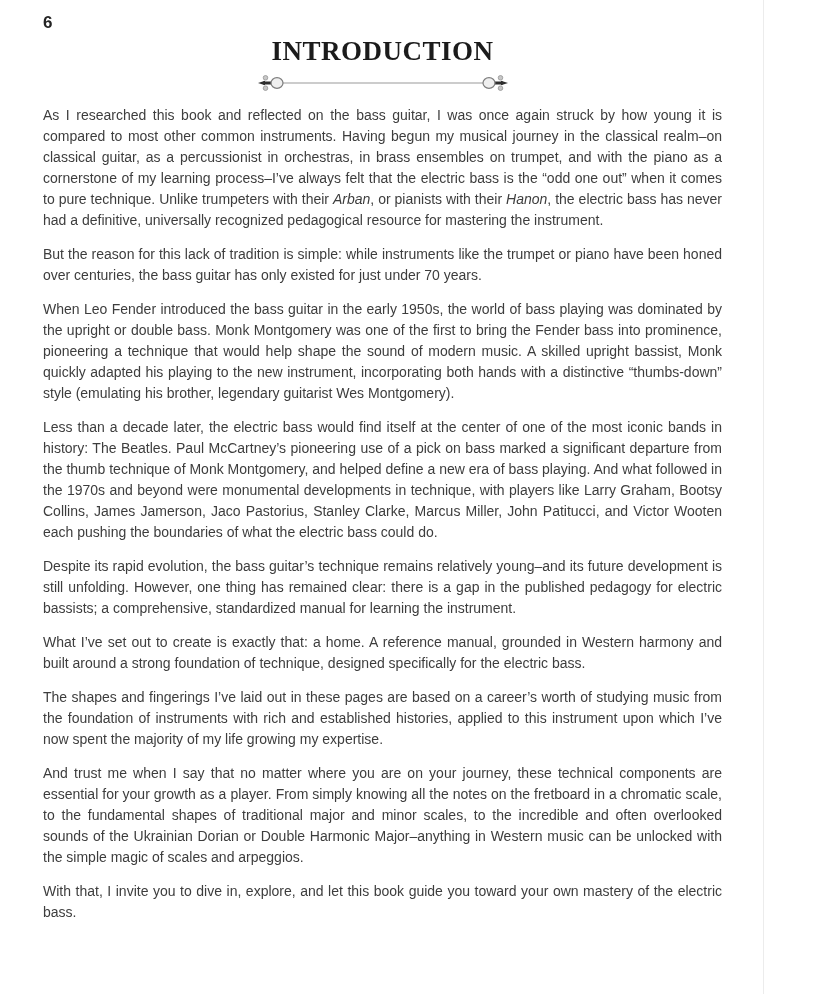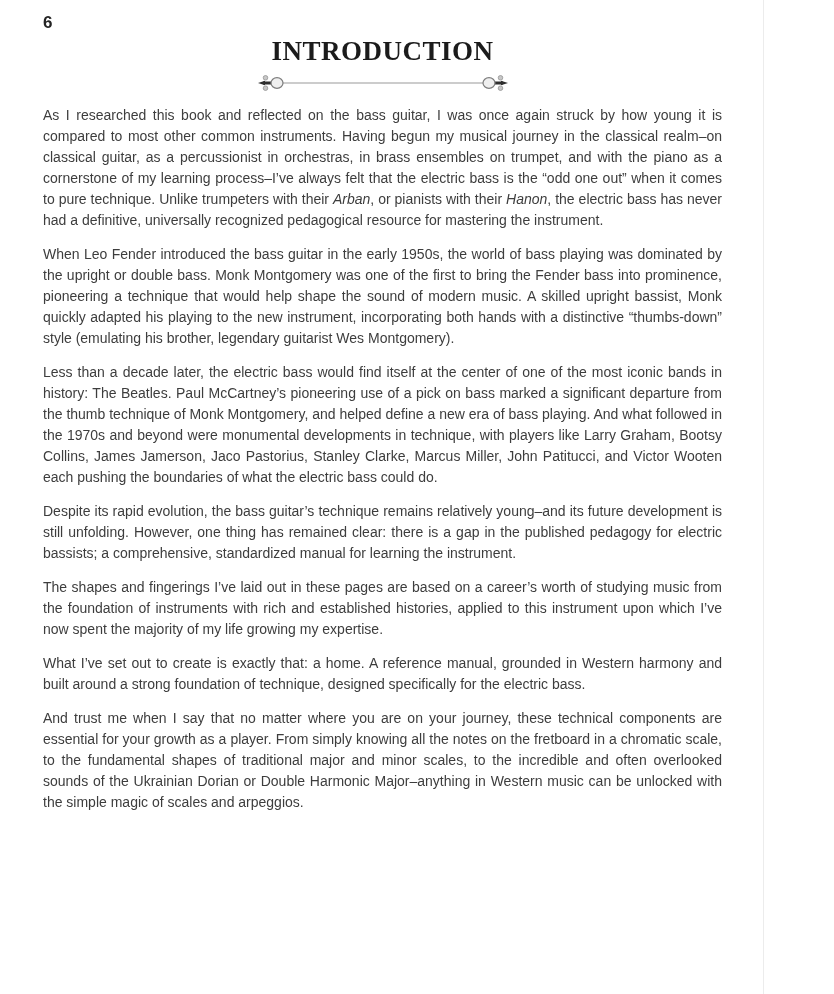--- a/index.html
+++ b/index.html
@@ -88,22 +88,24 @@
 
           <ellipse cx="20" cy="9" rx="6" ry="5.4" fill="#efefef" stroke="#7d7d7d" stroke-width="1.2"></ellipse>
         </g>
         <use href="#orn" transform="translate(252 0) scale(-1 1)"></use>
       </svg>
     </div>
   </header>
 
   <main class="body-text">
       <p><span>As I researched this book and reflected on the bass guitar, I was once again struck by how young it is compared to most other common instruments. Having begun my musical journey in the classical realm–on classical guitar, as a percussionist in orchestras, in brass ensembles on trumpet, and with the piano as a cornerstone of my learning process–I’ve always felt that the electric bass is the “odd one out” when it comes to pure technique. Unlike trumpeters with their </span><span class="italic">Arban</span><span>, or pianists with their </span><span class="italic">Hanon</span><span>, the electric bass has never had a definitive, universally recognized pedagogical resource for mastering the instrument.</span></p>
+      <p><span>But the reason for this lack of tradition is simple: while instruments like the trumpet or piano have been honed over centuries, the bass guitar has only existed for just under 70 years.</span></p>
       <p><span>When Leo Fender introduced the bass guitar in the early 1950s, the world of bass playing was dominated by the upright or double bass. Monk Montgomery was one of the first to bring the Fender bass into prominence, pioneering a technique that would help shape the sound of modern music. A skilled upright bassist, Monk quickly adapted his playing to the new instrument, incorporating both hands with a distinctive “thumbs-down” style (emulating his brother, legendary guitarist Wes Montgomery).</span></p>
       <p><span>Less than a decade later, the electric bass would find itself at the center of one of the most iconic bands in history: The Beatles. Paul McCartney’s pioneering use of a pick on bass marked a significant departure from the thumb technique of Monk Montgomery, and helped define a new era of bass playing. And what followed in the 1970s and beyond were monumental developments in technique, with players like Larry Graham, Bootsy Collins, James Jamerson, Jaco Pastorius, Stanley Clarke, Marcus Miller, John Patitucci, and Victor Wooten each pushing the boundaries of what the electric bass could do.</span></p>
       <p><span>Despite its rapid evolution, the bass guitar’s technique remains relatively young–and its future development is still unfolding. However, one thing has remained clear: there is a gap in the published pedagogy for electric bassists; a comprehensive, standardized manual for learning the instrument.</span></p>
+      <p><span>What I’ve set out to create is exactly that: a home. A reference manual, grounded in Western harmony and built around a strong foundation of technique, designed specifically for the electric bass.</span></p>
       <p><span>The shapes and fingerings I’ve laid out in these pages are based on a career’s worth of studying music from the foundation of instruments with rich and established histories, applied to this instrument upon which I’ve now spent the majority of my life growing my expertise.</span></p>
-      <p><span>What I’ve set out to create is exactly that: a home. A reference manual, grounded in Western harmony and built around a strong foundation of technique, designed specifically for the electric bass.</span></p>
       <p><span>And trust me when I say that no matter where you are on your journey, these technical components are essential for your growth as a player. From simply knowing all the notes on the fretboard in a chromatic scale, to the fundamental shapes of traditional major and minor scales, to the incredible and often overlooked sounds of the Ukrainian Dorian or Double Harmonic Major–anything in Western music can be unlocked with the simple magic of scales and arpeggios.</span></p>
+      <p><span>With that, I invite you to dive in, explore, and let this book guide you toward your own mastery of the electric bass.</span></p>
     </main>
 
   <div class="page-edge"></div>
 </div>
 
 </body></html>

